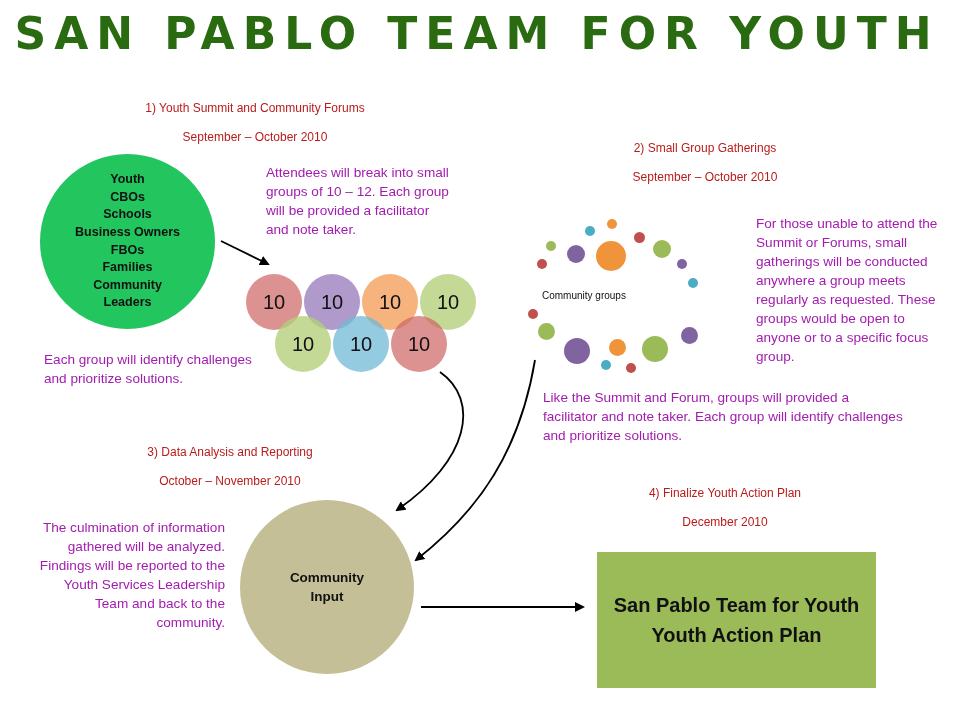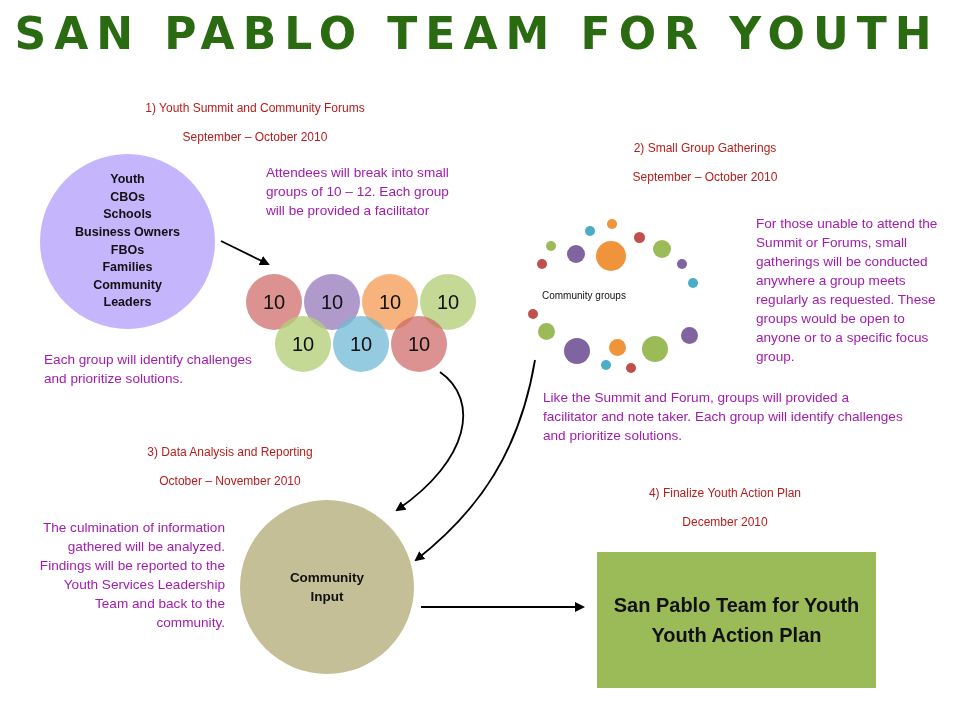--- a/index.html
+++ b/index.html
@@ -5,21 +5,21 @@
   html, body { margin:0; padding:0; background:#ffffff; }
   body { width:954px; height:716px; position:relative; overflow:hidden;
          font-family:"Liberation Sans", "DejaVu Sans", sans-serif; color:#111; }
   .abs { position:absolute; }
   .title { left:0; top:8px; width:954px; text-align:center; color:#2a6b12;
            font-family:"DejaVu Sans", sans-serif; font-weight:bold; font-size:44px;
            letter-spacing:8px; transform:scaleX(1.0); }
   .hdr { font-weight:normal; font-size:12px; text-align:center; line-height:29px; color:#b91c1c; }
   .body-text { font-size:13.6px; line-height:19px; color:#a21caf; }
   .circle { position:absolute; border-radius:50%; }
-  .orange-circle { left:40px; top:154px; width:175px; height:175px; background:#c4b5fd;
+  .orange-circle { left:40px; top:154px; width:175px; height:175px; background:#22c55e;
                    display:flex; flex-direction:column; align-items:center; justify-content:center; }
   .orange-circle span { font-weight:bold; font-size:12.5px; line-height:17.6px; }
   .grp { width:56px; height:56px; display:flex; align-items:center; justify-content:center;
          font-size:20px; color:#111; }
   .dot { position:absolute; border-radius:50%; }
   .beige { left:240px; top:500px; width:174px; height:174px; background:#c4bf96;
            display:flex; flex-direction:column; align-items:center; justify-content:center; }
   .beige span { font-weight:bold; font-size:13.5px; line-height:19px; }
   .plan-box { left:597px; top:552px; width:279px; height:136px; background:#9bbb59;
               display:flex; flex-direction:column; align-items:center; justify-content:center; }
@@ -44,20 +44,21 @@
   <span>FBOs</span>
   <span>Families</span>
   <span>Community</span>
   <span>Leaders</span>
 </div>
 
 <div class="abs body-text" style="left:266px; top:163px; width:220px;">
   <div>Attendees will break into small</div>
   <div>groups of 10 – 12.  Each group</div>
   <div>will be provided a facilitator</div>
+  <div>and note taker.</div>
 </div>
 
 <div class="circle grp" style="left:246px; top:274px; background:rgba(205,100,98,0.7);">10</div>
 <div class="circle grp" style="left:304px; top:274px; background:rgba(150,120,185,0.75);">10</div>
 <div class="circle grp" style="left:362px; top:274px; background:rgba(243,158,90,0.78);">10</div>
 <div class="circle grp" style="left:420px; top:274px; background:rgba(180,206,120,0.78);">10</div>
 <div class="circle grp" style="left:275px; top:316px; background:rgba(180,206,120,0.78);">10</div>
 <div class="circle grp" style="left:333px; top:316px; background:rgba(112,186,214,0.75);">10</div>
 <div class="circle grp" style="left:391px; top:316px; background:rgba(205,100,98,0.7);">10</div>
 

